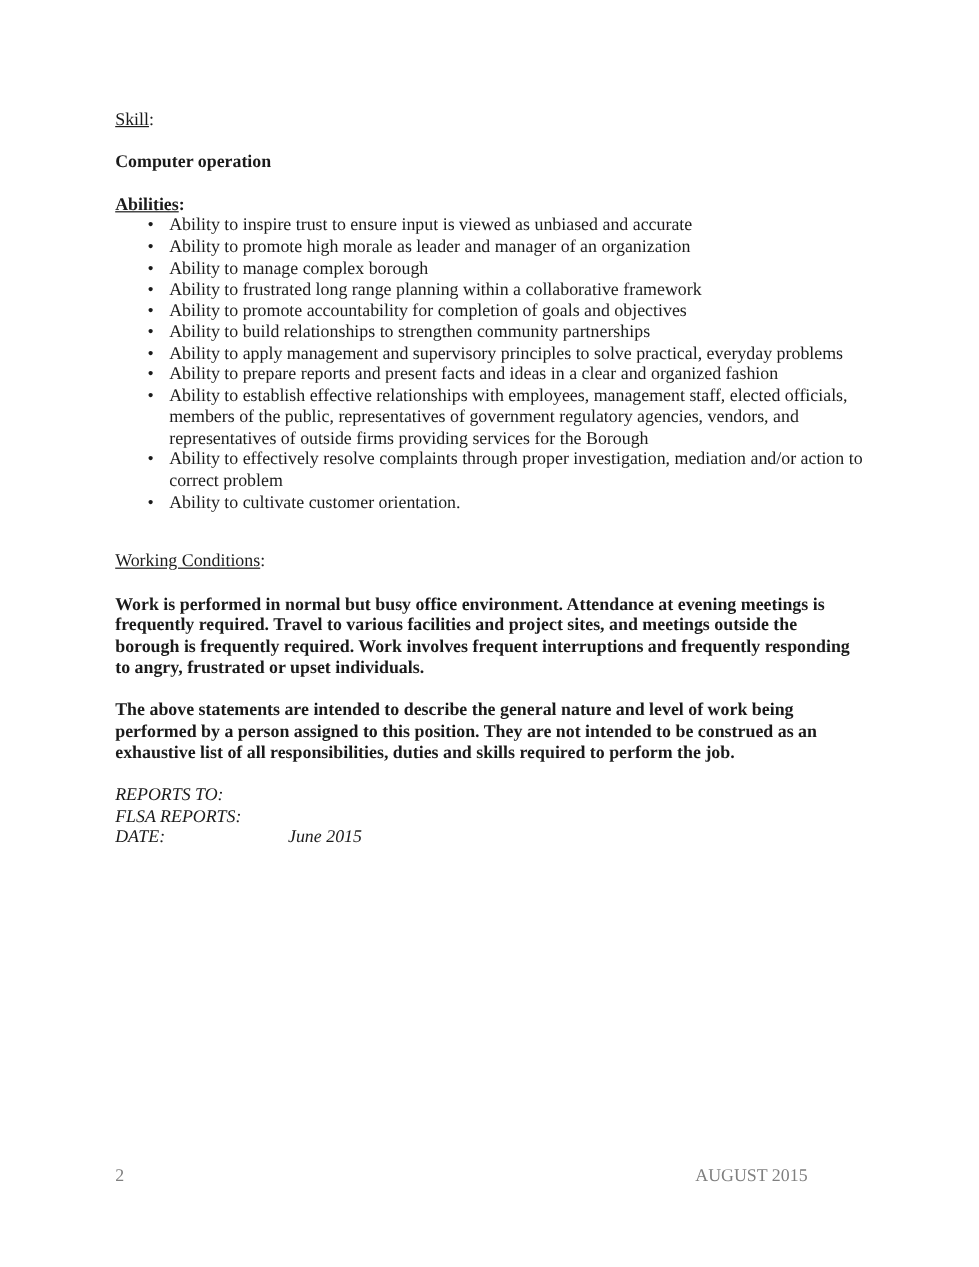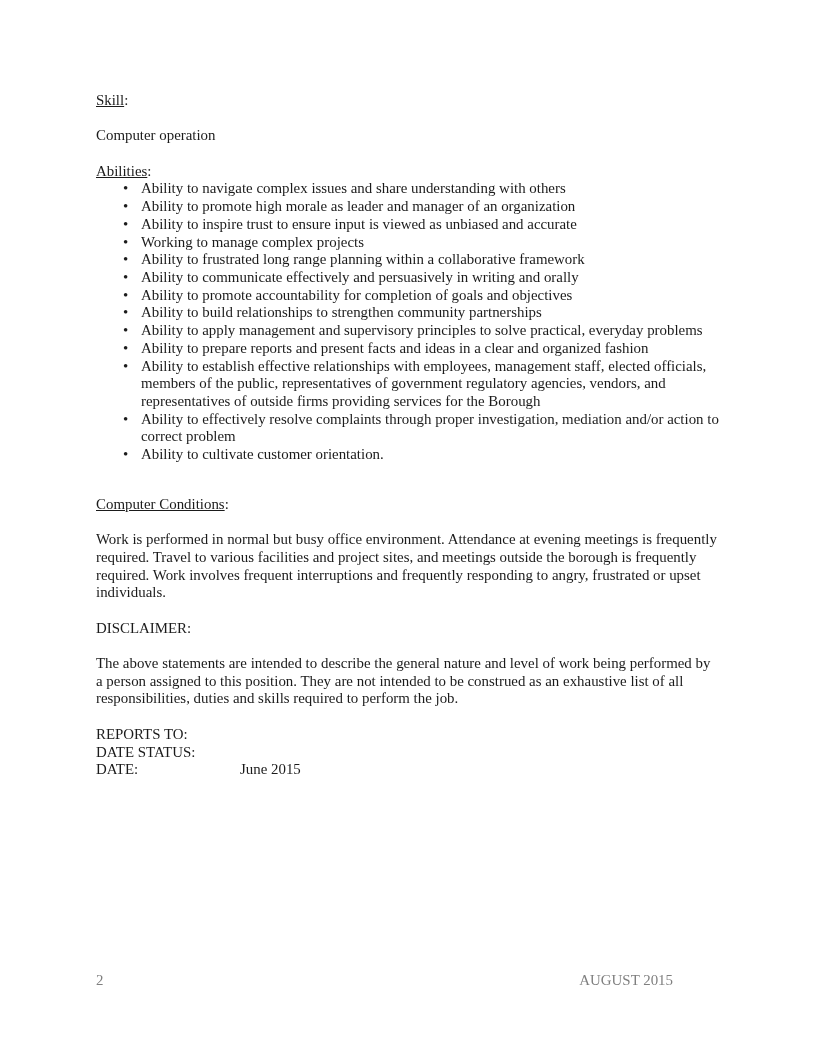--- a/index.html
+++ b/index.html
@@ -17,39 +17,39 @@
     width: 816px;
     height: 1056px;
     position: relative;
   }
   .content {
     padding: 92px 96px 0 96px;
   }
   .heading-underline {
     text-decoration: underline;
   }
-  .para-gap { margin-top: 17.7px; }
+  .para-gap { margin-top: 17.7px; font-weight: bold; }
   .section-gap { margin-top: 32px; }
   ul.ability-list {
     list-style: none;
     margin: 0;
     padding: 0;
   }
   ul.ability-list li {
     position: relative;
     padding-left: 45px;
   }
   ul.ability-list li::before {
     content: "\2022";
     position: absolute;
     left: 27px;
     top: 0;
   }
   .details { margin-top: 17.7px; }
-  .detail-row { display: flex; }
+  .detail-row { display: flex; font-style: italic; }
   .detail-label { width: 144px; flex: 0 0 144px; }
   .detail-value { flex: 1; }
   .footer {
     position: absolute;
     left: 96px;
     right: 143px;
     top: 972px;
     display: flex;
     justify-content: space-between;
     color: #7f7f7f;
@@ -65,51 +65,48 @@
       <span class="heading-underline">Skill</span><span>:</span>
     </div>
 
     <p class="para-gap">Computer operation</p>
 
     <div class="para-gap">
       <span class="heading-underline">Abilities</span><span>:</span>
     </div>
 
     <ul class="ability-list">
-      <li>Ability to navigate complex issues and share understanding with others</li>
+      <li>Ability to inspire trust to ensure input is viewed as unbiased and accurate</li>
       <li>Ability to promote high morale as leader and manager of an organization</li>
-      <li>Ability to inspire trust to ensure input is viewed as unbiased and accurate</li>
-      <li>Working to manage complex projects</li>
+      <li>Ability to manage complex borough</li>
       <li>Ability to frustrated long range planning within a collaborative framework</li>
-      <li>Ability to communicate effectively and persuasively in writing and orally</li>
       <li>Ability to promote accountability for completion of goals and objectives</li>
       <li>Ability to build relationships to strengthen community partnerships</li>
       <li>Ability to apply management and supervisory principles to solve practical, everyday problems</li>
       <li>Ability to prepare reports and present facts and ideas in a clear and organized fashion</li>
       <li>Ability to establish effective relationships with employees, management staff, elected officials, members of the public, representatives of government regulatory agencies, vendors, and representatives of outside firms providing services for the Borough</li>
       <li>Ability to effectively resolve complaints through proper investigation, mediation and/or action to correct problem</li>
       <li>Ability to cultivate customer orientation.</li>
     </ul>
 
     <div class="section-gap">
-      <span class="heading-underline">Computer Conditions</span><span>:</span>
+      <span class="heading-underline">Working Conditions</span><span>:</span>
     </div>
 
     <p class="para-gap">Work is performed in normal but busy office environment. Attendance at evening meetings is frequently required. Travel to various facilities and project sites, and meetings outside the borough is frequently required. Work involves frequent interruptions and frequently responding to angry, frustrated or upset individuals.</p>
 
-    <div class="para-gap">DISCLAIMER:</div>
 
     <p class="para-gap">The above statements are intended to describe the general nature and level of work being performed by a person assigned to this position. They are not intended to be construed as an exhaustive list of all responsibilities, duties and skills required to perform the job.</p>
 
     <div class="details">
       <div class="detail-row">
         <span class="detail-label">REPORTS TO:</span>
       </div>
       <div class="detail-row">
-        <span class="detail-label">DATE STATUS:</span>
+        <span class="detail-label">FLSA REPORTS:</span>
       </div>
       <div class="detail-row">
         <span class="detail-label">DATE:</span>
         <span class="detail-value">June 2015</span>
       </div>
     </div>
 
   </div>
 
   <div class="footer">

